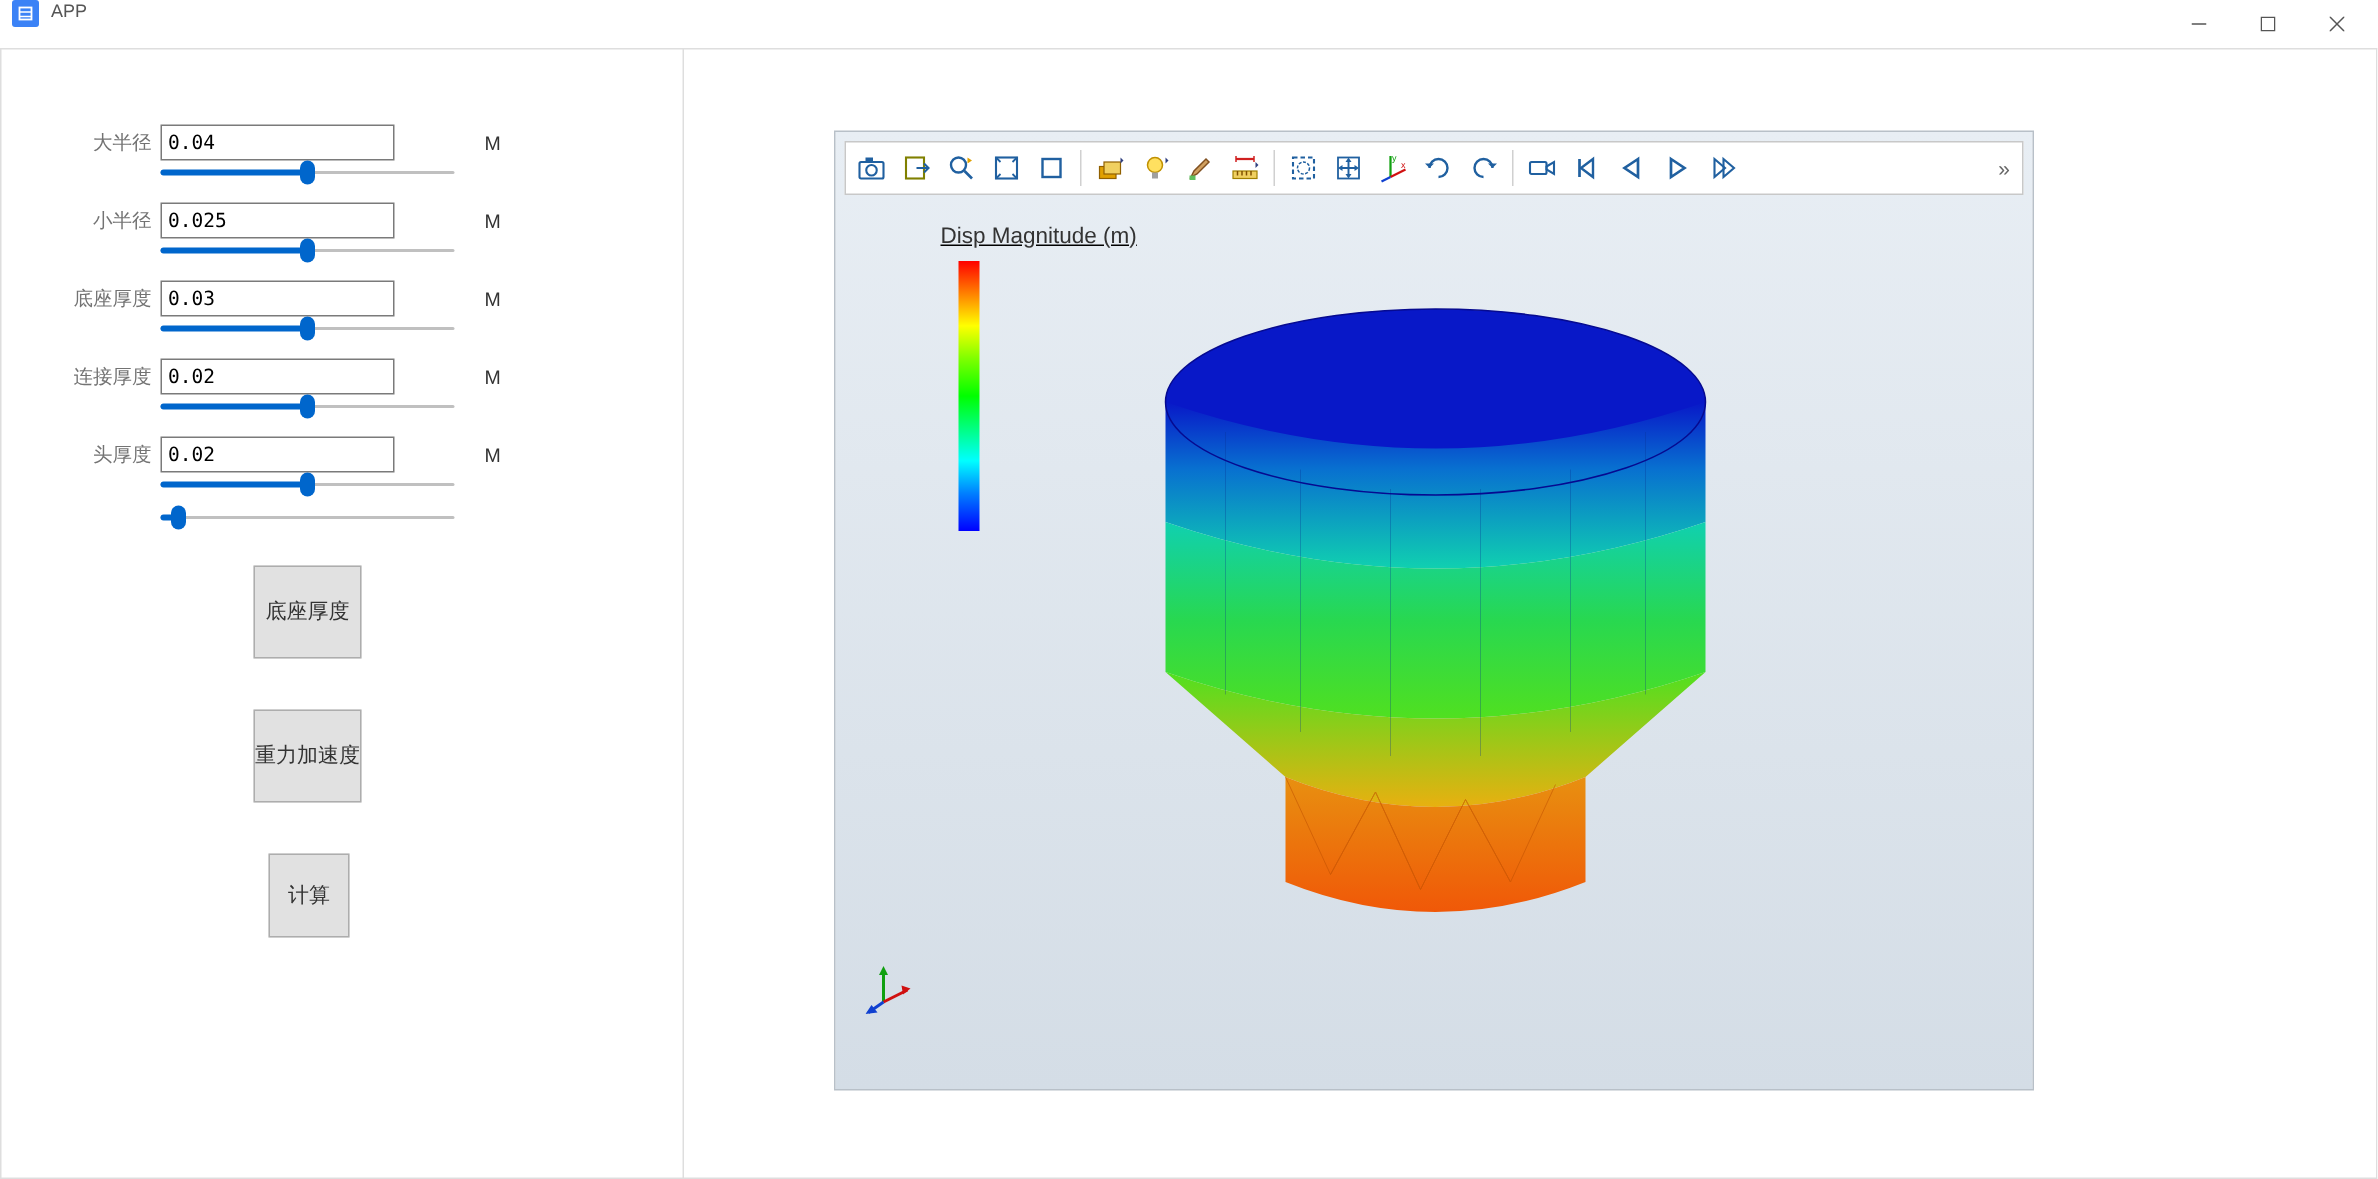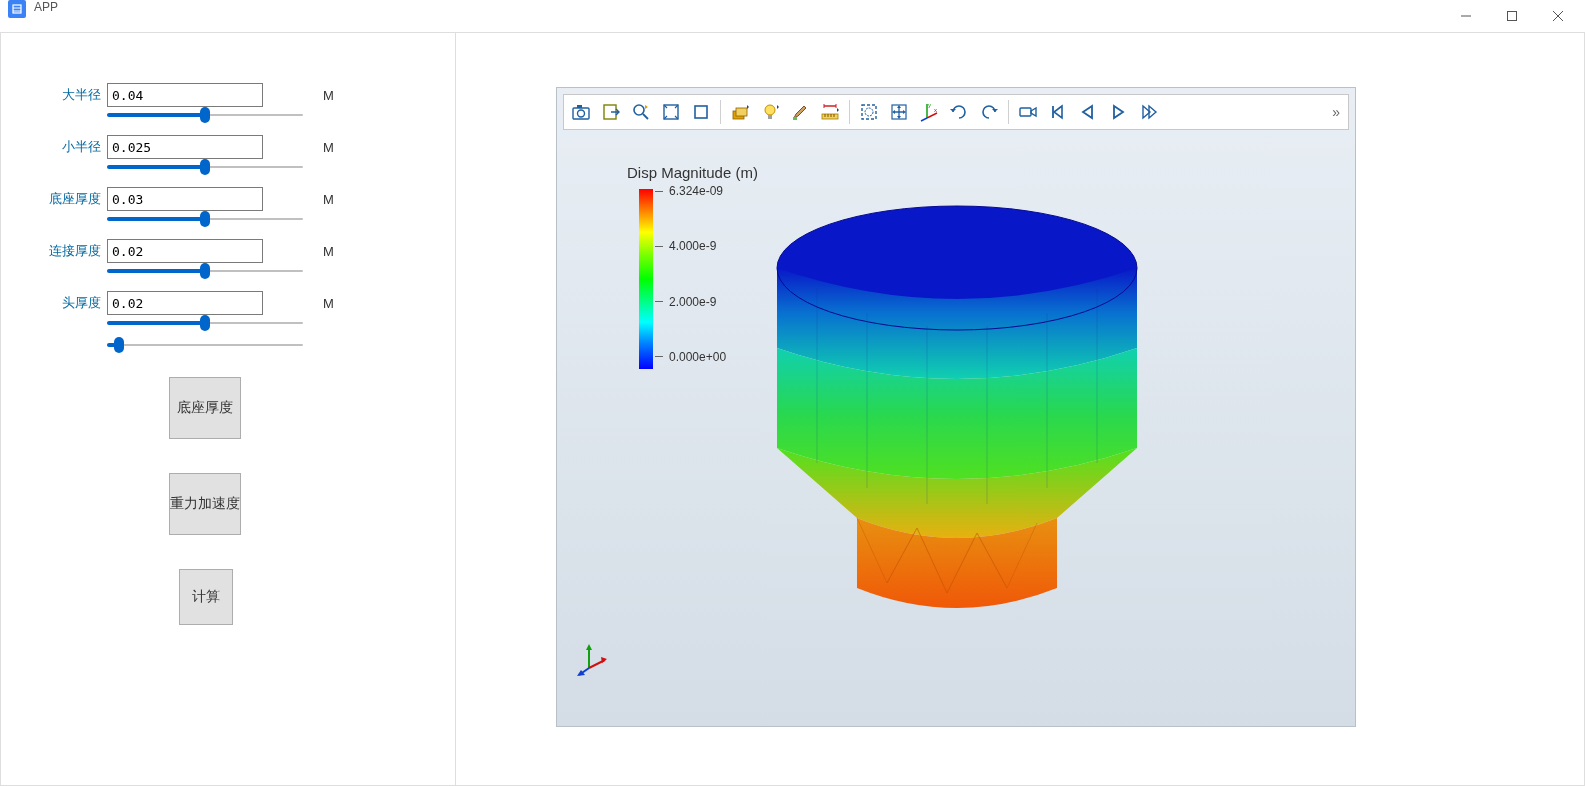--- a/index.html
+++ b/index.html
@@ -8,21 +8,21 @@
 .titlebar { height: 32px; background: #ffffff; display: flex; padding: 0 4px; border-bottom: 0; }
 .titlebar .app-icon { width: 18px; height: 18px; margin: 0 8px 0 4px; background: #3b82f6; border-radius: 2px; display: flex; align-items: center; justify-content: center; }
 .titlebar .app-icon svg { width: 12px; height: 12px; }
 .titlebar .app-title { font-size: 12px; color: #555; }
 .titlebar .win-controls { margin-left: auto; display: flex; }
 .titlebar .win-btn { width: 46px; height: 32px; display: flex; align-items: center; justify-content: center; color: #555; }
 
 .main { display: flex; height: calc(786px - 32px); }
 .left-panel { width: 456px; background: #ffffff; border: 1px solid #dedede; border-top: 1px solid #dedede; padding: 50px 30px 20px 20px; }
 .param-row { display: flex; align-items: center; margin-bottom: 6px; }
-.param-label { width: 80px; text-align: right; font-size: 13px; color: #0369a1; margin-right: 6px; }
+.param-label { width: 80px; text-align: right; font-size: 13px; color: #737373; margin-right: 6px; }
 .param-input { width: 156px; height: 24px; border: 1px solid #7a7a7a; font-family: monospace; font-size: 13px; padding: 0 4px; margin-right: 60px; }
 .param-unit { font-size: 13px; color: #333; }
 .slider-row { display: flex; align-items: center; margin-bottom: 18px; padding-left: 86px; }
 .slider { width: 196px; height: 4px; position: relative; }
 .slider-track { position: absolute; left: 0; right: 0; top: 1px; height: 2px; background: #c0c0c0; border-radius: 1px; }
 .slider-fill { position: absolute; left: 0; top: 0; height: 4px; background: #0066cc; border-radius: 2px; }
 .slider-thumb { position: absolute; top: -6px; width: 10px; height: 16px; background: #0066cc; border-radius: 5px; transform: translateX(-50%); }
 
 .buttons-col { margin-top: 30px; padding-left: 148px; }
 .action-btn { width: 72px; height: 62px; background: #e1e1e1; border: 1px solid #adadad; font-size: 14px; color: #333; display: flex; align-items: center; justify-content: center; margin-bottom: 34px; cursor: pointer; }
@@ -34,21 +34,21 @@
 .tab.active { background: #ececec; border: 1px solid #d4d4d4; border-bottom: 1px solid #ececec; }
 
 .viewer-container { flex: 1; padding: 54px 20px 20px 100px; }
 .viewer { width: 800px; height: 640px; border: 1px solid #b8c0c8; background: linear-gradient(to bottom, #e8eef4 0%, #d4dde6 100%); position: relative; }
 
 .toolbar { position: absolute; top: 6px; left: 6px; right: 6px; height: 36px; background: #ffffff; border: 1px solid #c8c8c8; display: flex; align-items: center; padding: 0 2px; gap: 0; }
 .tool-btn { width: 30px; height: 30px; display: flex; align-items: center; justify-content: center; cursor: pointer; border: 1px solid transparent; }
 .tool-sep { width: 1px; height: 24px; background: #d0d0d0; margin: 0 4px; }
 .tool-overflow { margin-left: auto; padding: 0 6px; font-size: 14px; color: #666; cursor: pointer; }
 
-.legend { position: absolute; left: 70px; top: 76px; }
+.legend { position: absolute; left: 70px; top: 61px; text-decoration: underline; }
 .legend-title { font-size: 15px; color: #333; margin-bottom: 8px; }
 .legend-bar { width: 14px; height: 180px; background: linear-gradient(to bottom, #ff0000 0%, #ff8000 12%, #ffff00 24%, #80ff00 36%, #00ff00 50%, #00ff80 62%, #00ffff 74%, #0080ff 86%, #0000ff 100%); margin-left: 12px; }
 .legend-ticks { position: absolute; left: 28px; top: 20px; display: flex; flex-direction: column; height: 180px; justify-content: space-between; }
 .legend-tick { display: flex; align-items: center; font-size: 12px; color: #333; }
 .legend-tick::before { content:""; width: 8px; height: 1px; background: #666; margin-right: 6px; }
 
 .model { position: absolute; left: 200px; top: 100px; width: 400px; height: 430px; }
 .axes-triad { position: absolute; left: 20px; bottom: 50px; }
 </style>
 </head>
@@ -299,26 +299,20 @@
                 <polygon points="5,4 12,10 5,16" fill="none" stroke="#2060a0" stroke-width="1.4"></polygon>
                 <polygon points="11,4 18,10 11,16" fill="none" stroke="#2060a0" stroke-width="1.4"></polygon>
               </svg>
             </div>
             <div class="tool-overflow">»</div>
         </div>
 
         <div class="legend">
           <div class="legend-title">Disp Magnitude (m)</div>
           <div class="legend-bar"></div>
-          <div class="legend-ticks" id="legend-ticks">
-              <div class="legend-tick">6.324e-09</div>
-              <div class="legend-tick">4.000e-9</div>
-              <div class="legend-tick">2.000e-9</div>
-              <div class="legend-tick">0.000e+00</div>
-            </div>
         </div>
 
         <svg class="model" viewBox="0 0 400 430">
 
           <ellipse cx="200" cy="80" rx="180" ry="62" fill="#0818c8"></ellipse>
 
           <defs>
             <linearGradient id="g1" x1="0" y1="0" x2="0" y2="1">
               <stop offset="0%" stop-color="#0818c8"></stop>
               <stop offset="40%" stop-color="#0870d0"></stop>

